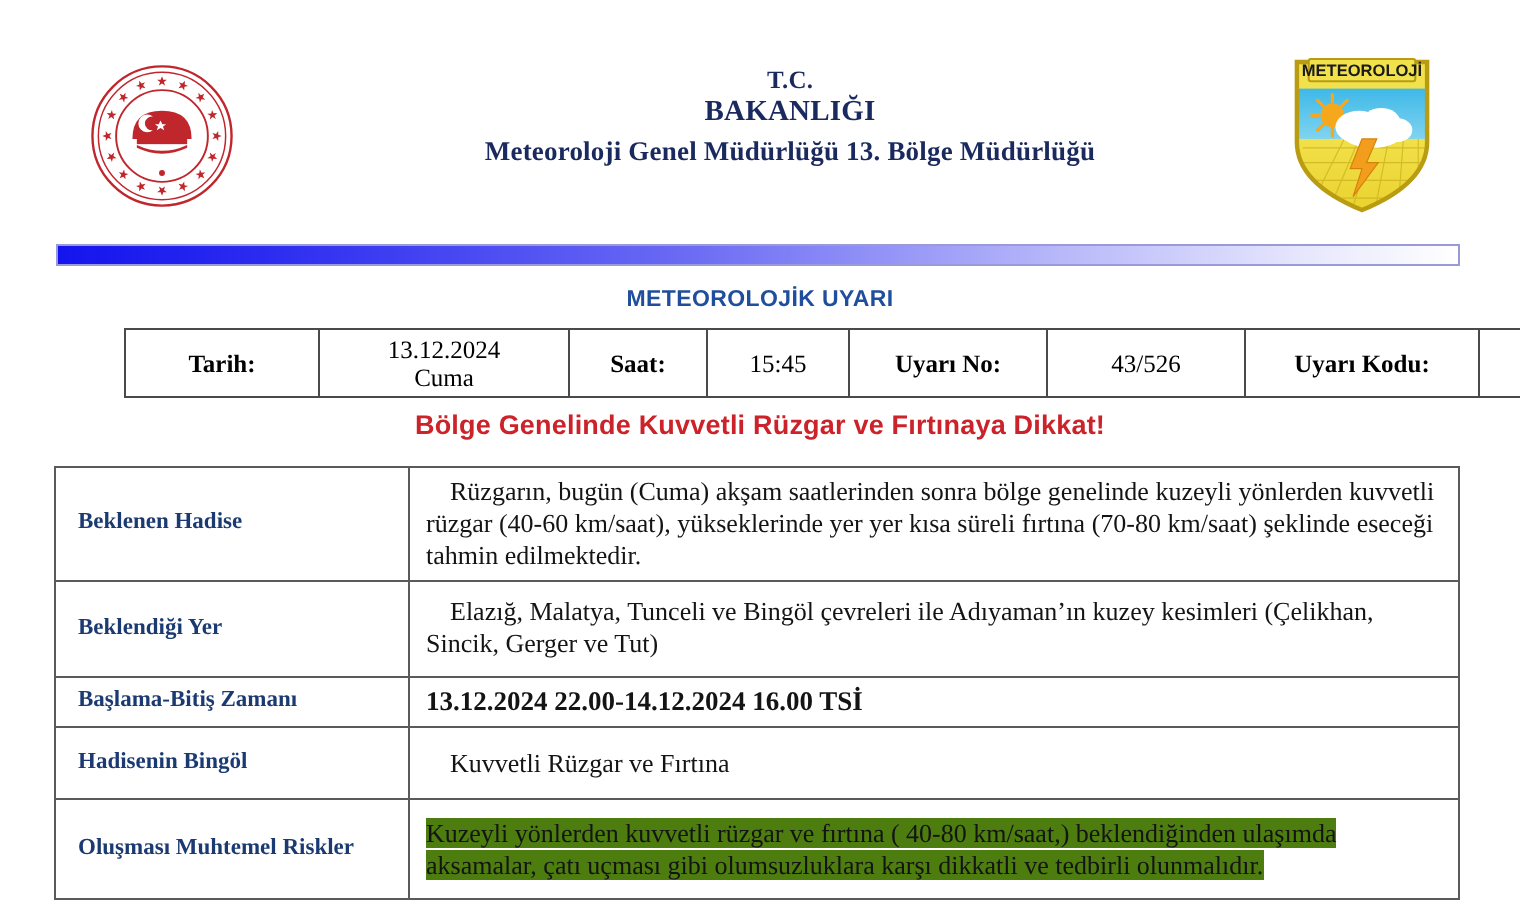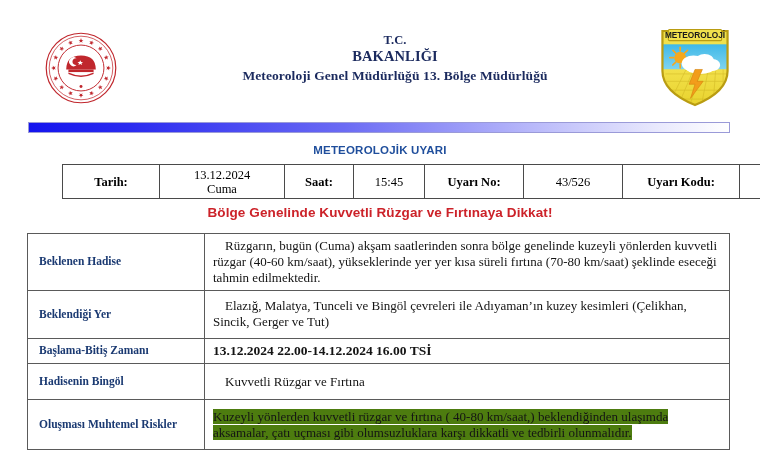--- a/index.html
+++ b/index.html
@@ -27,21 +27,21 @@
   }
   .emblem-left {
     position: absolute;
     left: 44px;
     top: 31px;
     width: 74px;
     height: 74px;
   }
   .emblem-right {
     position: absolute;
-    left: 658px;
+    left: 644px;
     top: 28px;
     width: 74px;
     height: 80px;
   }
   .header-titles {
     position: absolute;
     left: 150px;
     top: 33px;
     width: 490px;
     text-align: center;

